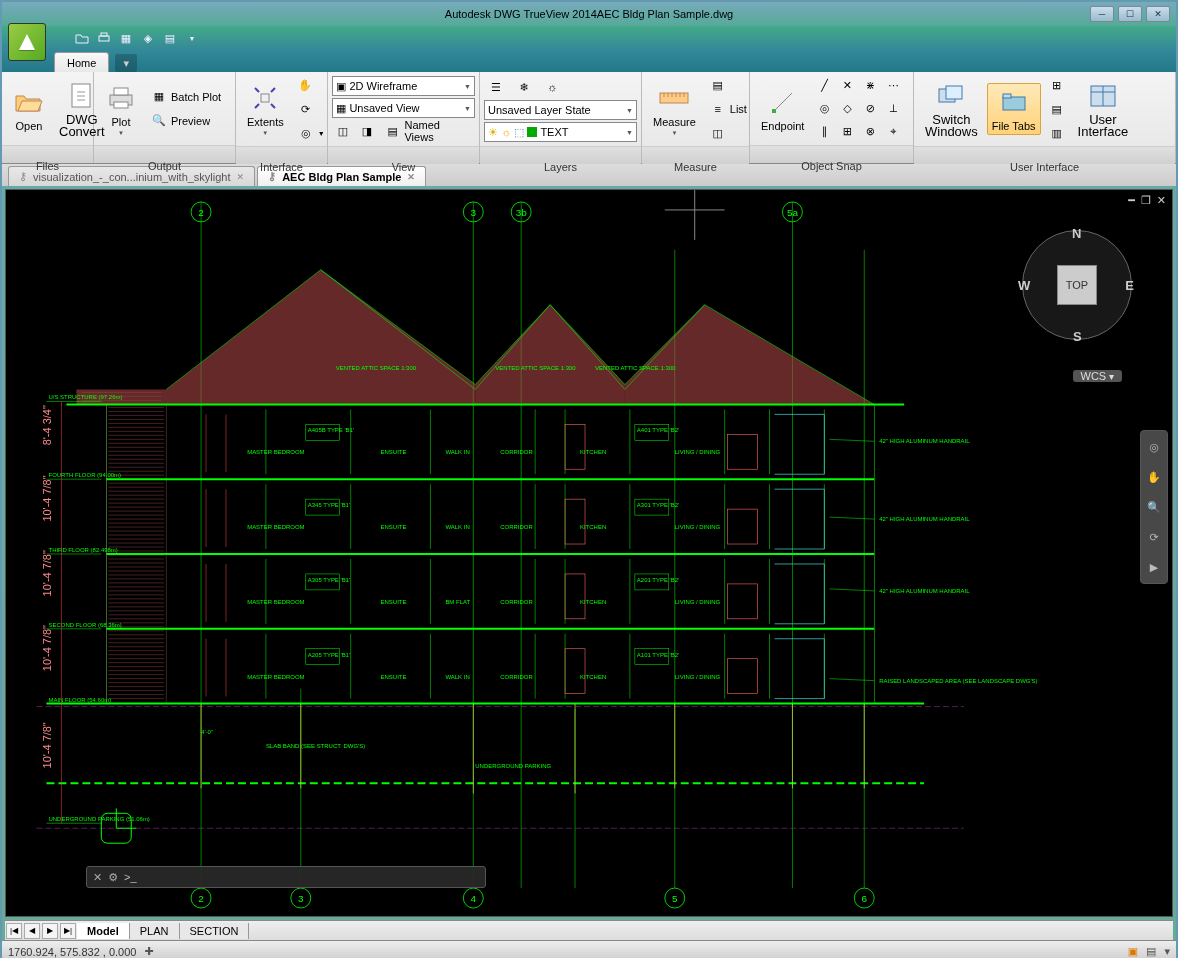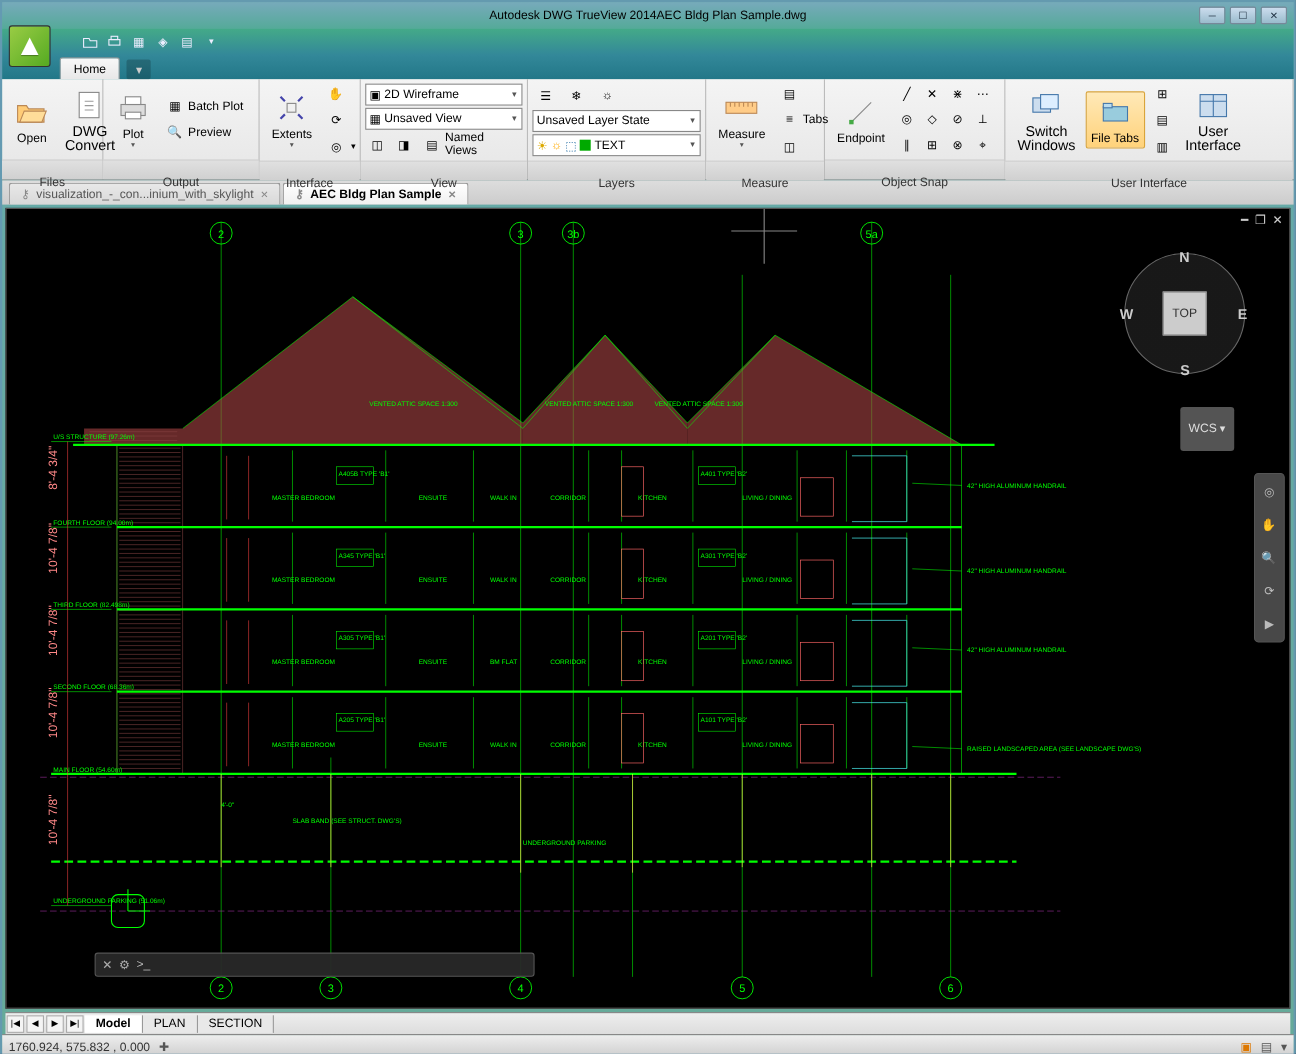--- a/index.html
+++ b/index.html
@@ -38,21 +38,21 @@
 .canvas-controls{position:absolute;top:4px;right:6px;display:flex;gap:6px;color:#ccc;font-size:10px}
 .canvas-controls span{cursor:pointer}
 .viewcube{position:absolute;top:40px;right:40px;width:110px;height:110px}
 .viewcube .ring{position:absolute;inset:0;border:1px solid #666;border-radius:50%;background:radial-gradient(circle,rgba(80,80,80,0.3) 60%,rgba(40,40,40,0.6))}
 .viewcube .cube{position:absolute;top:35px;left:35px;width:40px;height:40px;background:#ccc;border:1px solid #888;display:flex;align-items:center;justify-content:center;font-size:11px;color:#333;cursor:pointer}
 .viewcube .dir{position:absolute;color:#ccc;font-size:13px;font-weight:bold}
 .viewcube .n{top:-4px;left:50px}
 .viewcube .s{bottom:-4px;left:51px}
 .viewcube .e{right:-2px;top:48px}
 .viewcube .w{left:-4px;top:48px}
-.wcs{position:absolute;top:180px;right:50px;background:rgba(120,120,120,0.7);color:#ddd;padding:14px 8px;border-radius:3px;font-size:10px}
+.wcs{position:absolute;top:180px;right:50px;background:rgba(120,120,120,0.7);color:#ddd;padding:0 8px;border-radius:3px;font-size:10px}
 .navbar{position:absolute;right:4px;top:240px;width:28px;background:rgba(90,90,90,0.8);border:1px solid #555;border-radius:4px;padding:6px 0;display:flex;flex-direction:column;align-items:center;gap:10px}
 .navbar .nico{width:20px;height:20px;color:#bbb;cursor:pointer;display:flex;align-items:center;justify-content:center}
 .drawing{position:absolute;inset:0}
 .layout-tabs{height:20px;background:linear-gradient(to bottom,#eee,#ddd);display:flex;align-items:center;margin:0 3px;border-top:1px solid #888}
 .layout-tabs .arr{width:16px;height:16px;border:1px solid #aaa;margin:0 1px;display:flex;align-items:center;justify-content:center;font-size:8px;cursor:pointer;background:#f4f4f4}
 .layout-tabs .ltab{padding:2px 10px;border-right:1px solid #999;cursor:pointer;background:#e8e8e8}
 .layout-tabs .ltab.active{background:#fff;font-weight:bold}
 .cmdline{height:22px;background:rgba(40,40,40,0.95);position:absolute;bottom:28px;left:80px;width:400px;border:1px solid #555;border-radius:3px;display:flex;align-items:center;gap:6px;padding:0 6px;color:#bbb}
 .cmdline .ci{color:#aaa}
 .status-bar{height:22px;background:linear-gradient(to bottom,#eee,#ccc);display:flex;align-items:center;padding:0 6px;gap:8px;border-top:1px solid #888;position:relative}
@@ -269,21 +269,21 @@
             </div>
          <div class="lbl">Measure</div>
          <div style="font-size:6px;color:#555">▼</div>
        </div>
        <div class="small-row">
          <div class="small-btn">
               <div class="i">▤</div>
             </div>
          <div class="small-btn">
               <div class="i">≡</div>
-              <span>Tabs</span>
+              <span>List</span>
             </div>
          <div class="small-btn">
               <div class="i">◫</div>
             </div>
        </div>
      </div>
      <div class="panel-title">Measure</div>
    </div>
 
    <div class="panel" style="width:164px">

